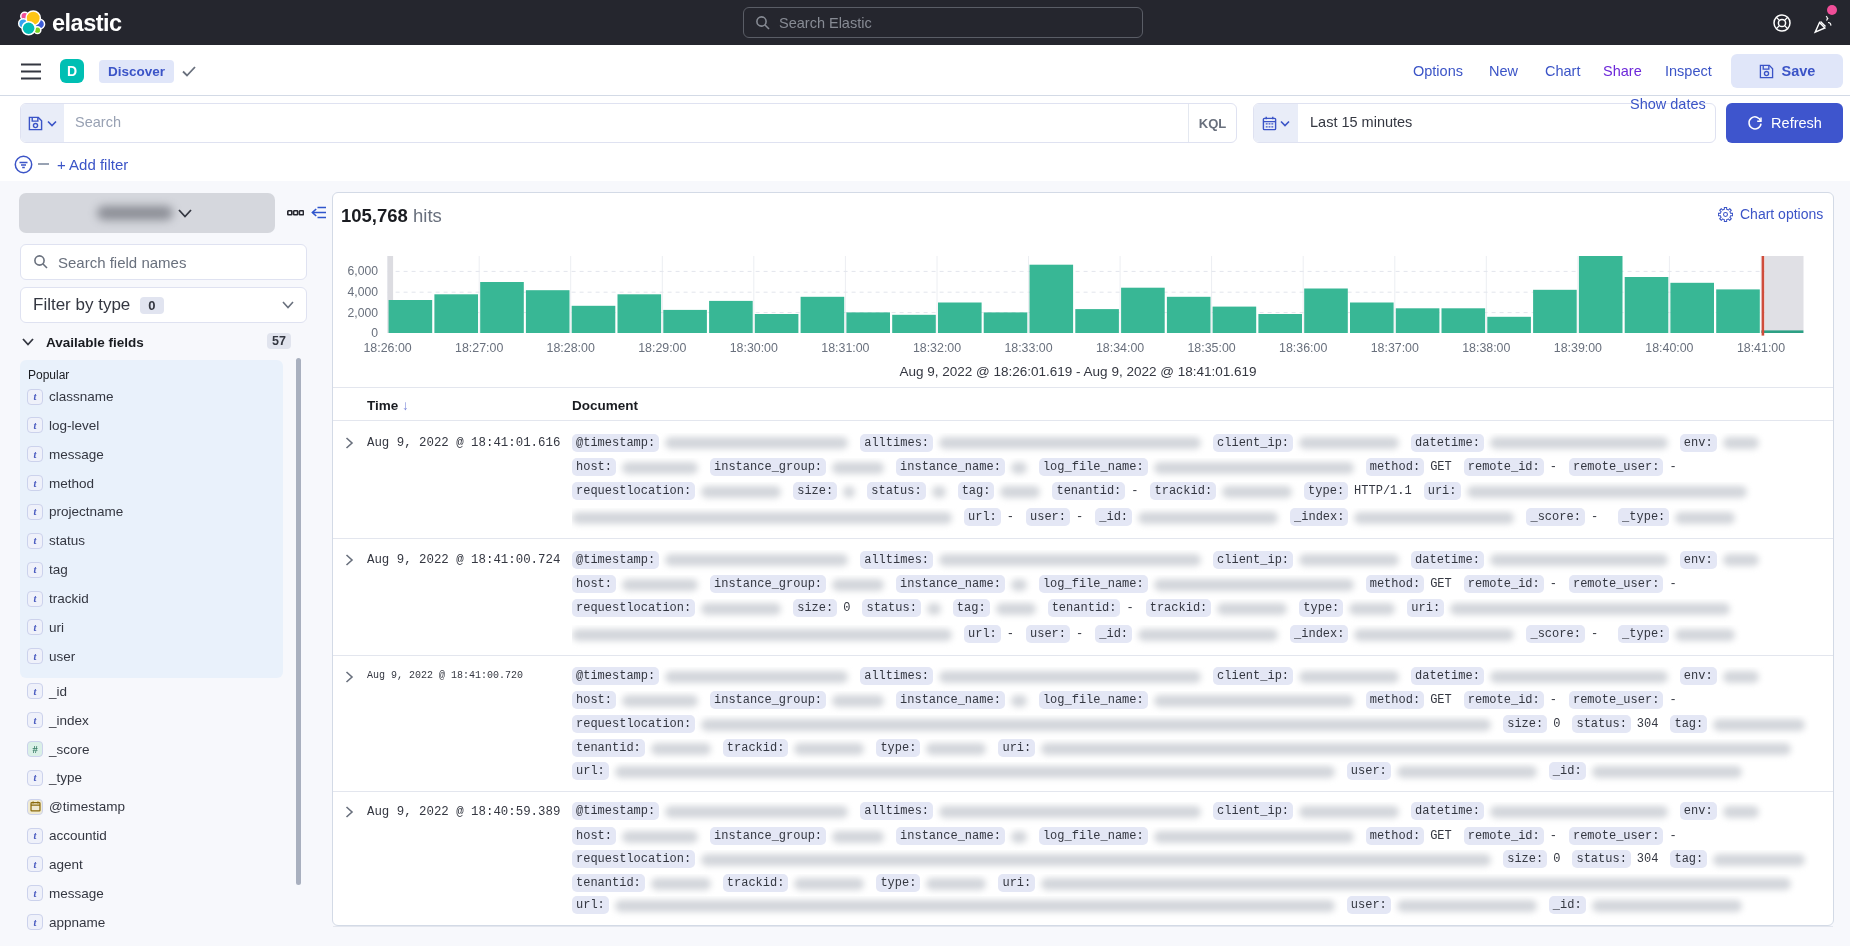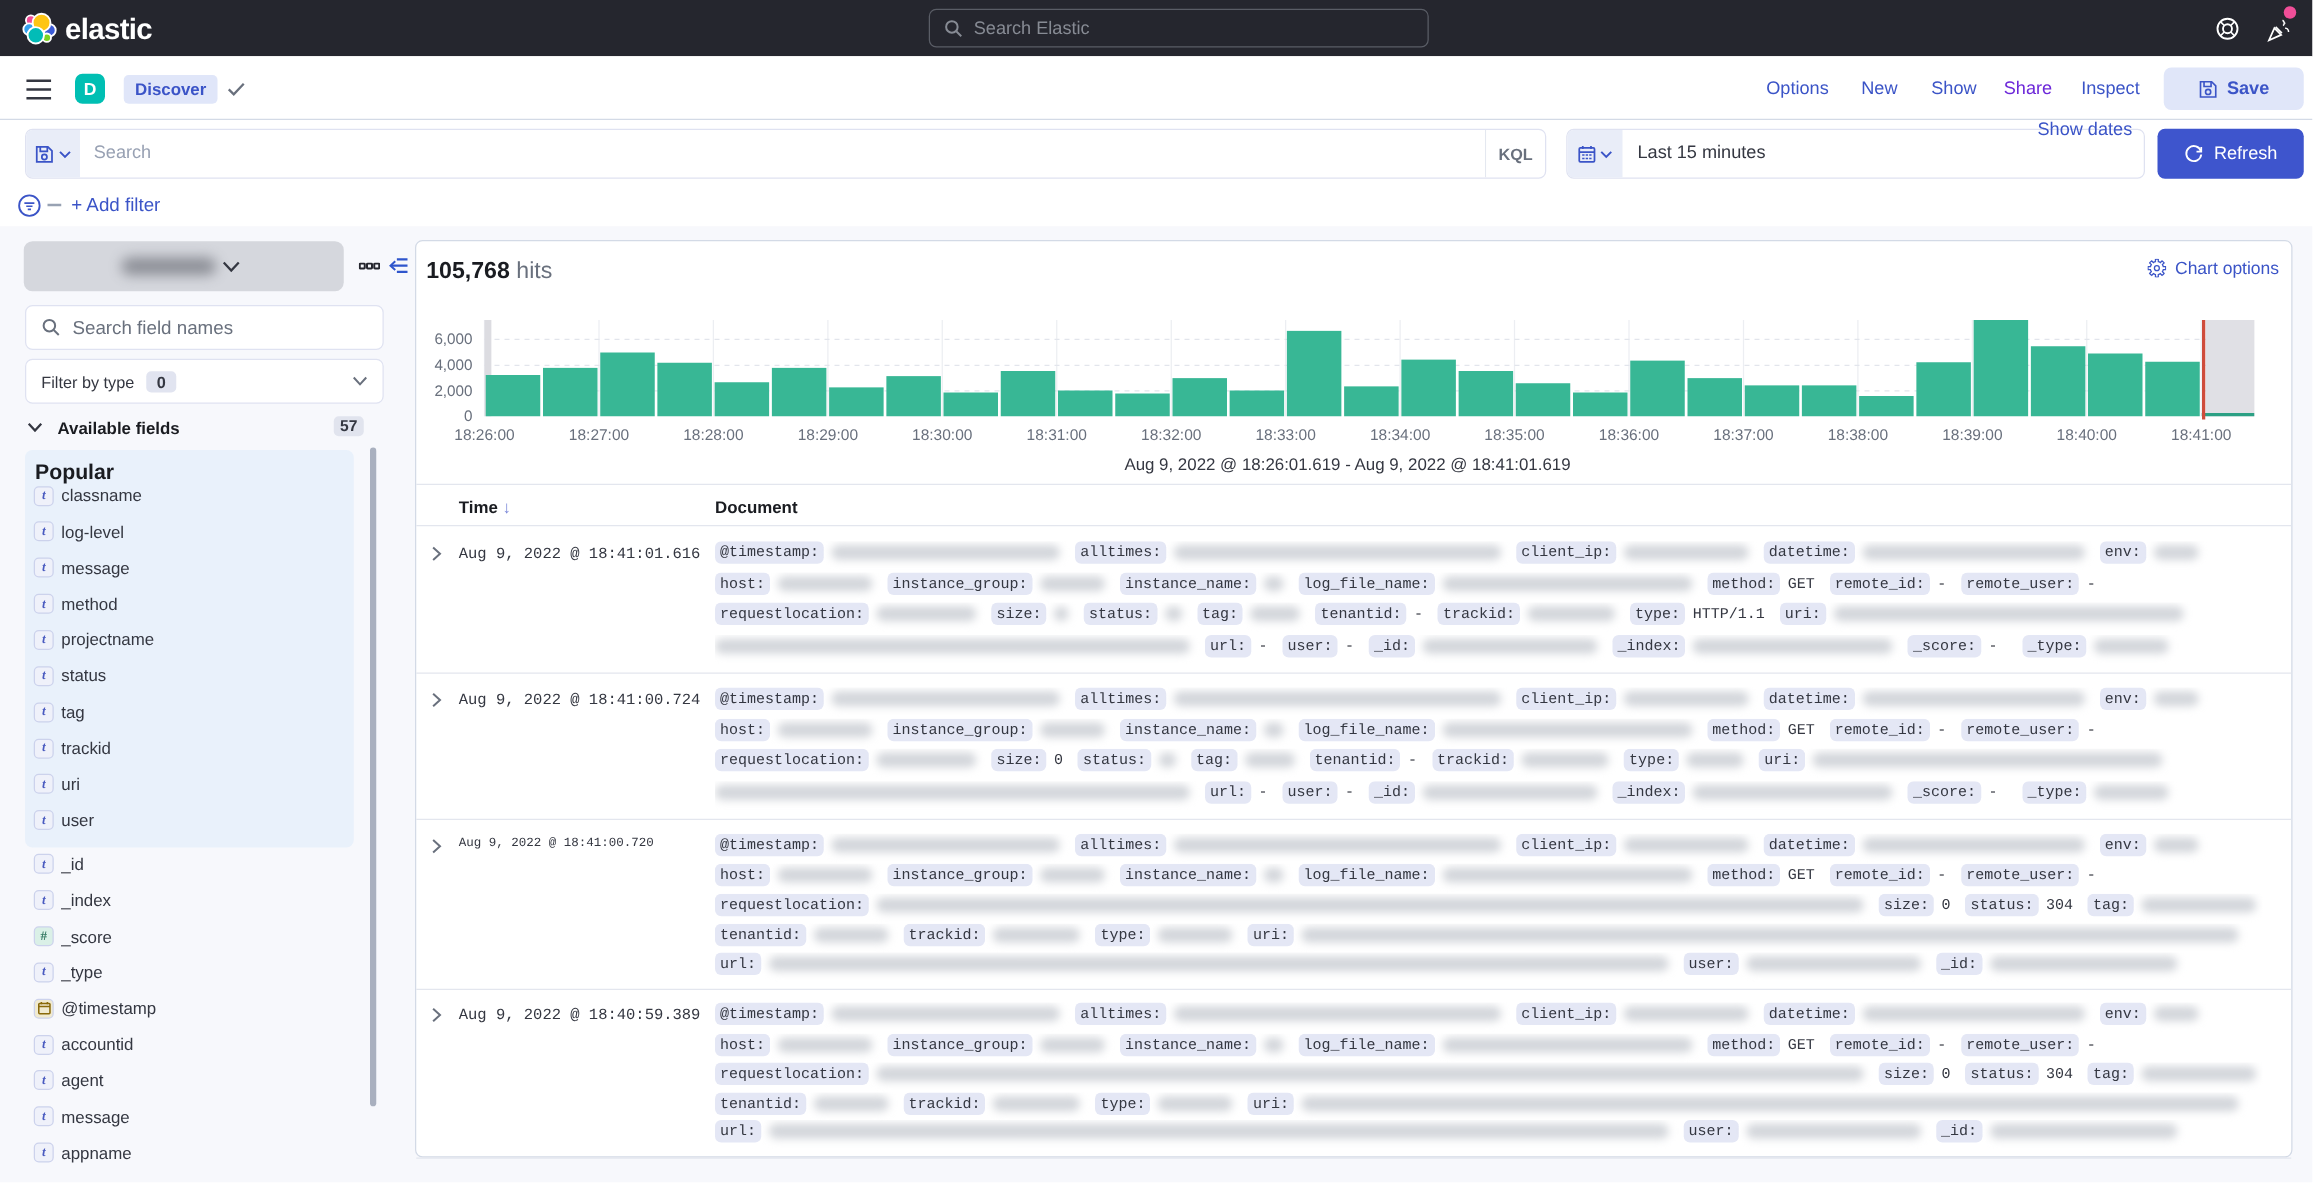--- a/index.html
+++ b/index.html
@@ -51,21 +51,21 @@
 <svg class="abs" style="left:21px;top:63px;" width="20" height="17" viewBox="0 0 20 17" stroke="#343741" stroke-width="2">
     <path d="M0 1.5 H20 M0 8.5 H20 M0 15.5 H20"></path>
   </svg>
 <div class="abs" style="left:60px;top:59px;width:24px;height:24px;border-radius:6px;background:#00bfb3;color:#fff;font-size:14px;font-weight:bold;display:flex;align-items:center;justify-content:center;">D</div>
 <div class="abs" style="left:99px;top:60px;height:23px;padding:0 9px;border-radius:4px;background:#e0e6f9;color:#3b54c7;font-size:13.5px;font-weight:bold;display:flex;align-items:center;">Discover</div>
 <svg class="abs" style="left:182px;top:66px;" width="14" height="11" viewBox="0 0 14 11" fill="none" stroke="#69707d" stroke-width="1.8">
     <path d="M1 5.5 L5 9.5 L13 1"></path>
   </svg>
 <div class="abs" style="left:1413px;top:63px;font-size:14.5px;color:#3b54c7;">Options</div>
 <div class="abs" style="left:1489px;top:63px;font-size:14.5px;color:#3b54c7;">New</div>
-<div class="abs" style="left:1545px;top:63px;font-size:14.5px;color:#3b54c7;">Show</div>
+<div class="abs" style="left:1545px;top:63px;font-size:14.5px;color:#3b54c7;">Chart</div>
 <div class="abs" style="left:1603px;top:63px;font-size:14.5px;color:#6d28d9;">Share</div>
 <div class="abs" style="left:1665px;top:63px;font-size:14.5px;color:#3b54c7;">Inspect</div>
 <div class="abs" style="left:1731px;top:54px;width:112px;height:34px;border-radius:6px;background:#e0e6f9;display:flex;align-items:center;justify-content:center;gap:8px;">
 <svg width="15" height="15" viewBox="0 0 16 16" fill="none" stroke="#3b54c7" stroke-width="1.4">
       <path d="M1.5 1.5 H11 L14.5 5 V14.5 H1.5 Z"></path>
       <path d="M4.5 1.8 V5.5 H10.5 V1.8"></path>
       <circle cx="8" cy="10.2" r="2.2"></circle>
     </svg>
 <span style="color:#3b54c7;font-size:14.5px;font-weight:bold;">Save</span>
   </div>
@@ -124,33 +124,33 @@
     <path d="M5.2 3 L1.4 6.5 L5.2 10" stroke-width="1.6"></path>
   </svg>
 <div class="abs" style="left:20px;top:244px;width:287px;height:36px;background:#fff;border:1px solid #dfe2f1;border-radius:6px;display:flex;align-items:center;padding-left:12px;">
 <svg width="16" height="16" viewBox="0 0 16 16" fill="none" stroke="#69707d" stroke-width="1.6">
       <circle cx="6.5" cy="6.5" r="4.6"></circle>
       <path d="M10 10 L14 14"></path>
     </svg>
 <span style="color:#69707d;font-size:15px;margin-left:9px;">Search field names</span>
   </div>
 <div class="abs" style="left:20px;top:287px;width:287px;height:36px;background:#fff;border:1px solid #dfe2f1;border-radius:6px;display:flex;align-items:center;padding:0 12px;">
-<span style="color:#343741;font-size:13px;">Filter by type</span>
+<span style="color:#343741;font-size:17px;">Filter by type</span>
 <span style="margin-left:10px;background:#e1e4f0;border-radius:4px;padding:1px 8px;font-size:13px;font-weight:bold;color:#343741;">0</span>
 <svg style="margin-left:auto;" width="12" height="8" viewBox="0 0 12 8" fill="none" stroke="#69707d" stroke-width="1.6">
       <path d="M1 1 L6 6.5 L11 1"></path>
     </svg>
   </div>
 <svg class="abs" style="left:22px;top:338px;" width="12" height="8" viewBox="0 0 12 8" fill="none" stroke="#343741" stroke-width="1.8">
     <path d="M1 1 L6 6.5 L11 1"></path>
   </svg>
 <div class="abs" style="left:46px;top:335px;font-size:13.5px;font-weight:bold;color:#1a1c21;">Available fields</div>
 <div class="abs" style="left:267px;top:333px;background:#e1e4ee;border-radius:4px;padding:1px 5px;font-size:12.5px;font-weight:bold;color:#343741;">57</div>
 <div class="abs" style="left:20px;top:360px;width:263px;height:318px;background:#e9f1fb;border-radius:6px;"></div>
-<div class="abs" style="left:28px;top:368px;font-size:17px;font-weight:bold;color:#1a1c21;">Popular</div>
+<div class="abs" style="left:28px;top:368px;font-size:12px;font-weight:normal;color:#1a1c21;">Popular</div>
 <div class="fieldrow" style="left:27px;top:382.2px;">
     <span class="fbadge">t</span>
     <span class="fname">classname</span>
   </div>
 <div class="fieldrow" style="left:27px;top:411.05px;">
     <span class="fbadge">t</span>
     <span class="fname">log-level</span>
   </div>
 <div class="fieldrow" style="left:27px;top:439.90000000000003px;">
     <span class="fbadge">t</span>

